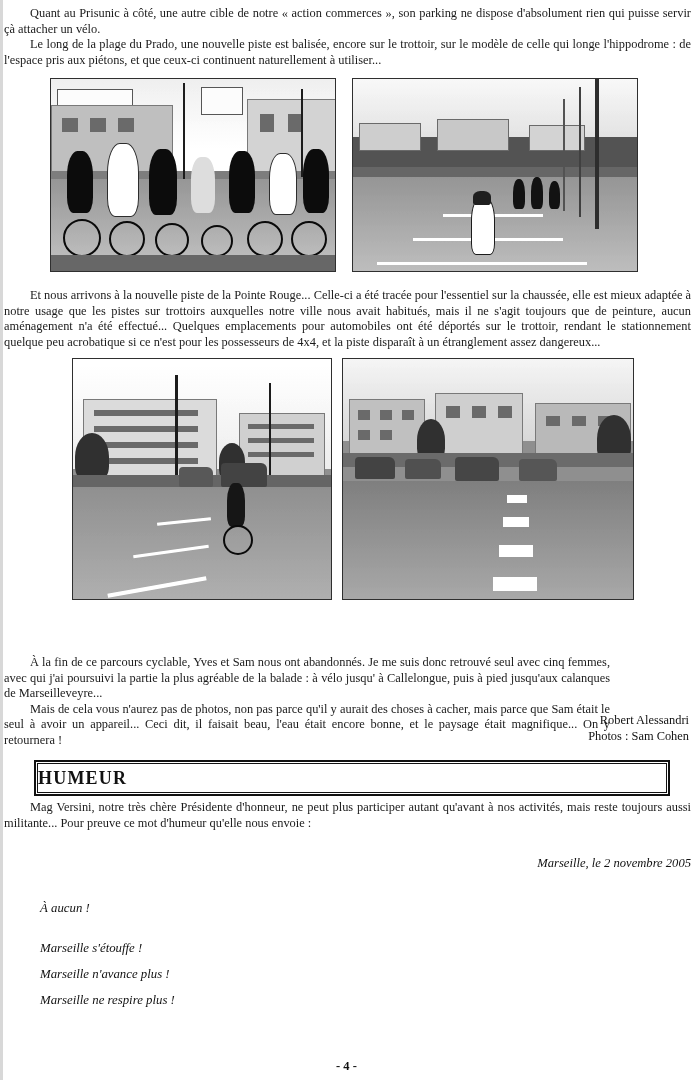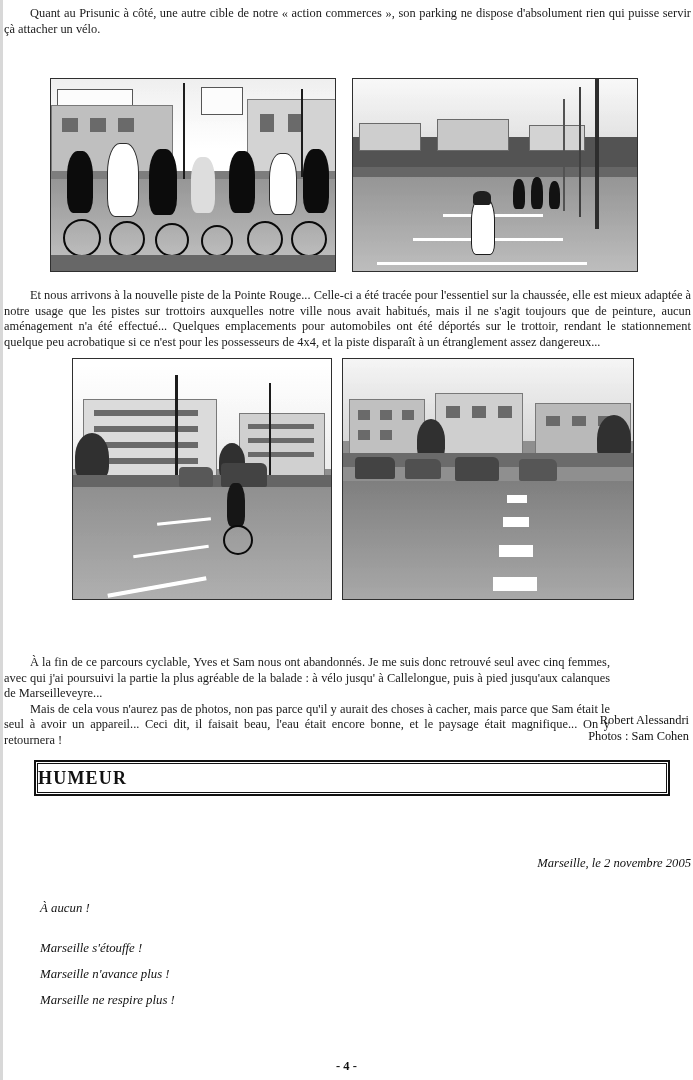--- a/index.html
+++ b/index.html
@@ -207,20 +207,21 @@
   }
 </style>
 </head>
 <body>
 
 <div class="page">
   <div class="scan-edge-left"></div>
 
   <div class="block-top">
     <p class="para">Quant au Prisunic à côté, une autre cible de notre « action commerces », son parking ne dispose d'absolument rien qui puisse servir çà attacher un vélo.</p>
+    <p class="para">Le long de la plage du Prado, une nouvelle piste est balisée, encore sur le trottoir, sur le modèle de celle qui longe l'hippodrome : de l'espace pris aux piétons, et que ceux-ci continuent naturellement à utiliser...</p>
   </div>
 
   <div class="photo-row row1">
     <div class="photo p1">
       <div class="sky" style="height:52%"></div>
       <div class="ground" style="height:52%"></div>
       <div class="shop-sign" style="left:6px; top:10px; width:74px; height:20px;"></div>
       <div class="shop-sign" style="left:150px; top:8px; width:40px; height:26px;"></div>
       <div class="bldg" style="left:0; top:26px; width:120px; height:66px; background:#b5b5b5;">
         <div class="win" style="left:10px; top:12px; width:16px; height:14px;"></div>
@@ -350,20 +351,23 @@
     <div>Robert Alessandri</div>
     <div>Photos : Sam Cohen</div>
   </div>
 
   <div class="heading-box">
     <div class="heading-box-inner">
       <span class="heading-text">HUMEUR</span>
     </div>
   </div>
 
+  <div class="block-humeur">
+    <p class="para">Mag Versini, notre très chère Présidente d'honneur, ne peut plus participer autant qu'avant à nos activités, mais reste toujours aussi militante... Pour preuve ce mot d'humeur qu'elle nous envoie :</p>
+  </div>
 
   <div class="dateline">Marseille, le 2 novembre 2005</div>
 
   <div class="letter">
     <div>À aucun !</div>
     <div class="spacer"></div>
     <div>Marseille s'étouffe !</div>
     <div>Marseille n'avance plus !</div>
     <div>Marseille ne respire plus !</div>
   </div>

